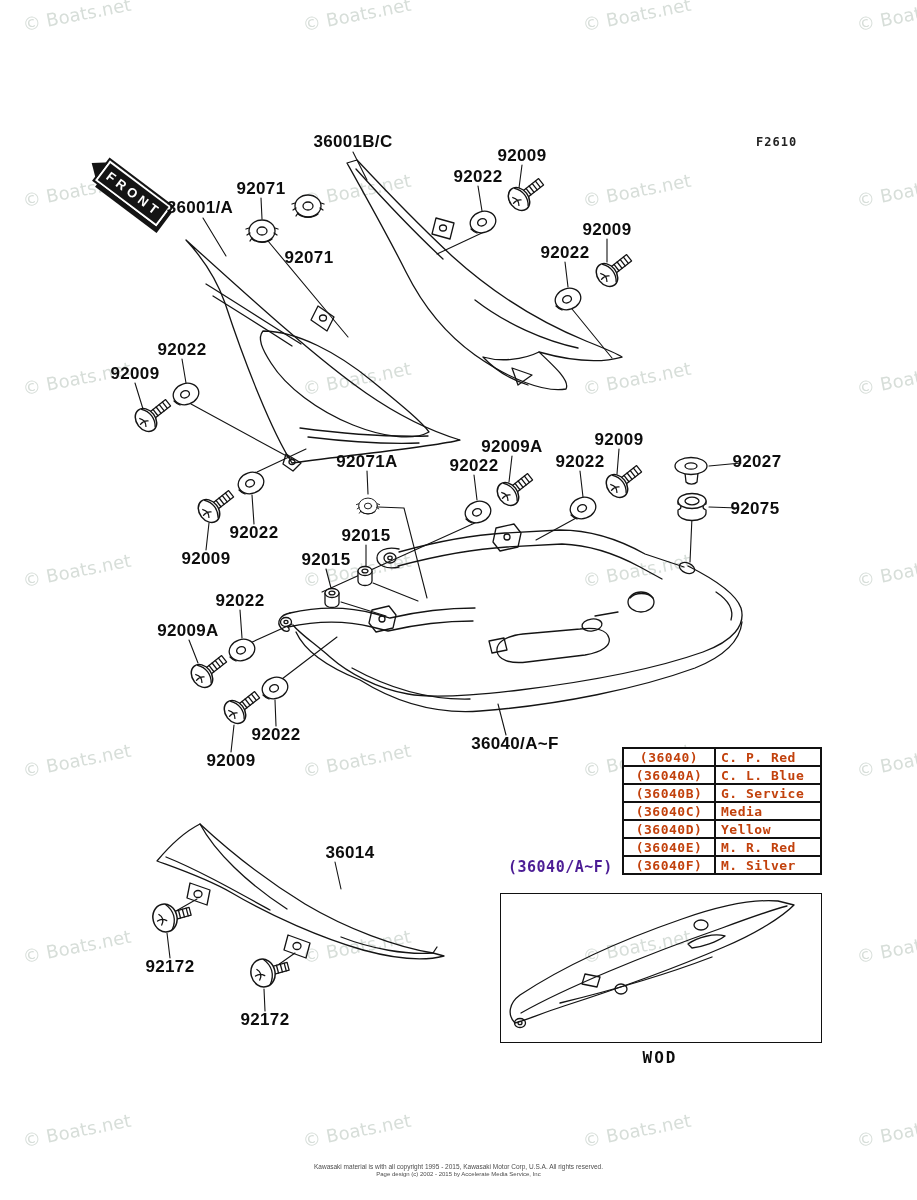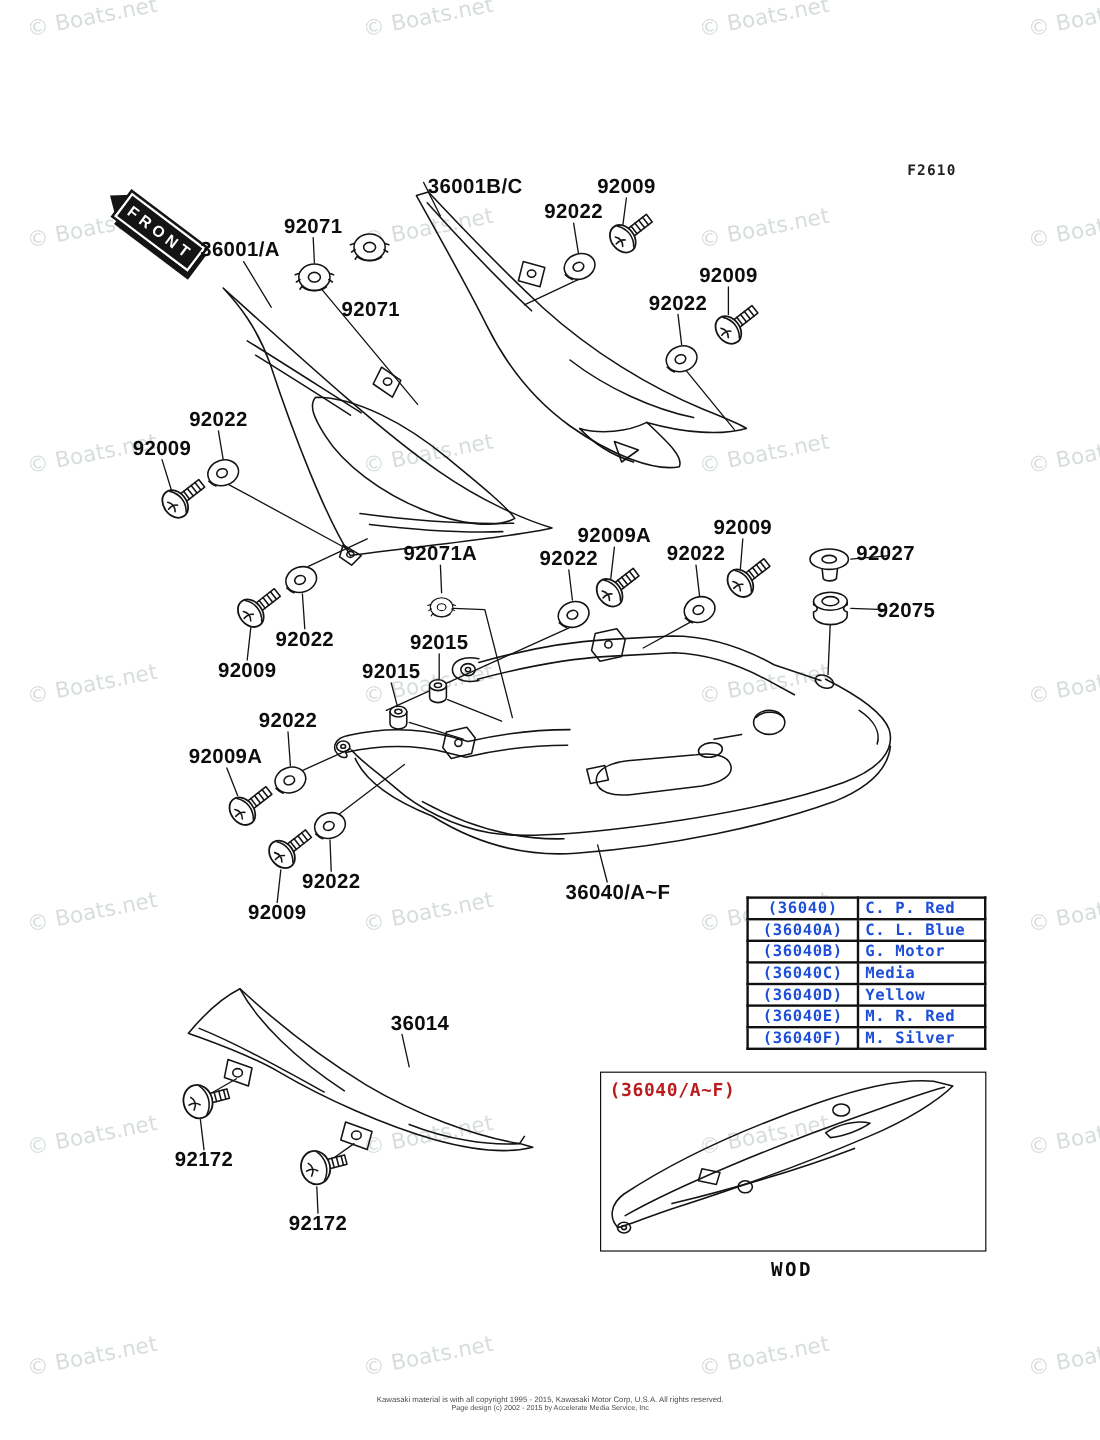--- a/index.html
+++ b/index.html
@@ -35,31 +35,31 @@
     background:#141414;color:#fff;font:bold 13px "Liberation Sans",sans-serif;
     letter-spacing:4px;padding:3px 3px 3px 5px;border:2px solid #fff;
     outline:2px solid #141414;box-shadow:4px 5px 0 #141414;white-space:nowrap;
   }
   table.color-table{
     position:absolute;left:622px;top:747px;z-index:3;border-collapse:collapse;
     background:#fff;border:2px solid #111;
   }
   table.color-table td{
     border:2px solid #111;font:bold 13px "DejaVu Sans Mono",monospace;
-    color:#1d4ed8;height:16px;padding:0 5px;letter-spacing:.5px;white-space:nowrap;
+    color:#c2410c;height:16px;padding:0 5px;letter-spacing:.5px;white-space:nowrap;
   }
   td.pcol{width:80px;text-align:center}
   td.ccol{width:94px;text-align:left}
   .inset-box{
     position:absolute;left:500px;top:893px;width:320px;height:148px;
     border:1.5px solid #111;z-index:2;background:transparent;
   }
   .inset-label{
-    position:absolute;left:508px;top:899px;z-index:3;
-    font:bold 15px "DejaVu Sans Mono",monospace;letter-spacing:.5px;color:#b91c1c;
+    position:absolute;left:508px;top:858px;z-index:3;
+    font:bold 15px "DejaVu Sans Mono",monospace;letter-spacing:.5px;color:#4c1d95;
   }
   .inset-caption{
     position:absolute;left:500px;top:1048px;width:320px;text-align:center;z-index:3;
     font:bold 16px "DejaVu Sans Mono",monospace;letter-spacing:2px;color:#0d0d0d;
   }
   .footer-line{position:absolute;left:0;width:917px;text-align:center;color:#4d4d4d;z-index:3}
   .f1{top:1163px;font-size:6.5px;line-height:7px}
   .f2{top:1171px;font-size:6px;line-height:7px}
 </style>
 </head>
@@ -260,36 +260,36 @@
 </svg>
 
 <div class="front-arrow">
   <div class="fa-head"></div>
   <div class="fa-band">FRONT</div>
 </div>
 
 <div class="diagram-code">F2610</div>
 
 <div id="callouts">
-    <div class="callout" style="left: 353px; top: 156px; margin-left: 43px;">36001B/C</div>
+    <div class="callout" style="left: 353px; top: 142px;">36001B/C</div>
     <div class="callout" style="left: 522px; top: 156px;">92009</div>
     <div class="callout" style="left: 478px; top: 177px;">92022</div>
     <div class="callout" style="left: 261px; top: 189px;">92071</div>
     <div class="callout" style="left: 200px; top: 208px;">36001/A</div>
     <div class="callout" style="left: 607px; top: 230px;">92009</div>
     <div class="callout" style="left: 565px; top: 253px;">92022</div>
     <div class="callout" style="left: 309px; top: 258px;">92071</div>
     <div class="callout" style="left: 182px; top: 350px;">92022</div>
     <div class="callout" style="left: 135px; top: 374px;">92009</div>
     <div class="callout" style="left: 619px; top: 440px;">92009</div>
     <div class="callout" style="left: 512px; top: 447px;">92009A</div>
     <div class="callout" style="left: 367px; top: 462px;">92071A</div>
     <div class="callout" style="left: 474px; top: 466px;">92022</div>
     <div class="callout" style="left: 580px; top: 462px;">92022</div>
-    <div class="callout" style="left: 738px; top: 462px;">92027</div>
+    <div class="callout" style="left: 757px; top: 462px;">92027</div>
     <div class="callout" style="left: 755px; top: 509px;">92075</div>
     <div class="callout" style="left: 254px; top: 533px;">92022</div>
     <div class="callout" style="left: 366px; top: 536px;">92015</div>
     <div class="callout" style="left: 326px; top: 560px;">92015</div>
     <div class="callout" style="left: 206px; top: 559px;">92009</div>
     <div class="callout" style="left: 240px; top: 601px;">92022</div>
     <div class="callout" style="left: 188px; top: 631px;">92009A</div>
     <div class="callout" style="left: 276px; top: 735px;">92022</div>
     <div class="callout" style="left: 231px; top: 761px;">92009</div>
     <div class="callout" style="left: 515px; top: 744px;">36040/A~F</div>
@@ -303,21 +303,21 @@
       <tr>
         <td class="pcol">(36040)</td>
         <td class="ccol">C. P. Red</td>
       </tr>
       <tr>
         <td class="pcol">(36040A)</td>
         <td class="ccol">C. L. Blue</td>
       </tr>
       <tr>
         <td class="pcol">(36040B)</td>
-        <td class="ccol">G. Motor</td>
+        <td class="ccol">G. Service</td>
       </tr>
       <tr>
         <td class="pcol">(36040C)</td>
         <td class="ccol">Media</td>
       </tr>
       <tr>
         <td class="pcol">(36040D)</td>
         <td class="ccol">Yellow</td>
       </tr>
       <tr>

